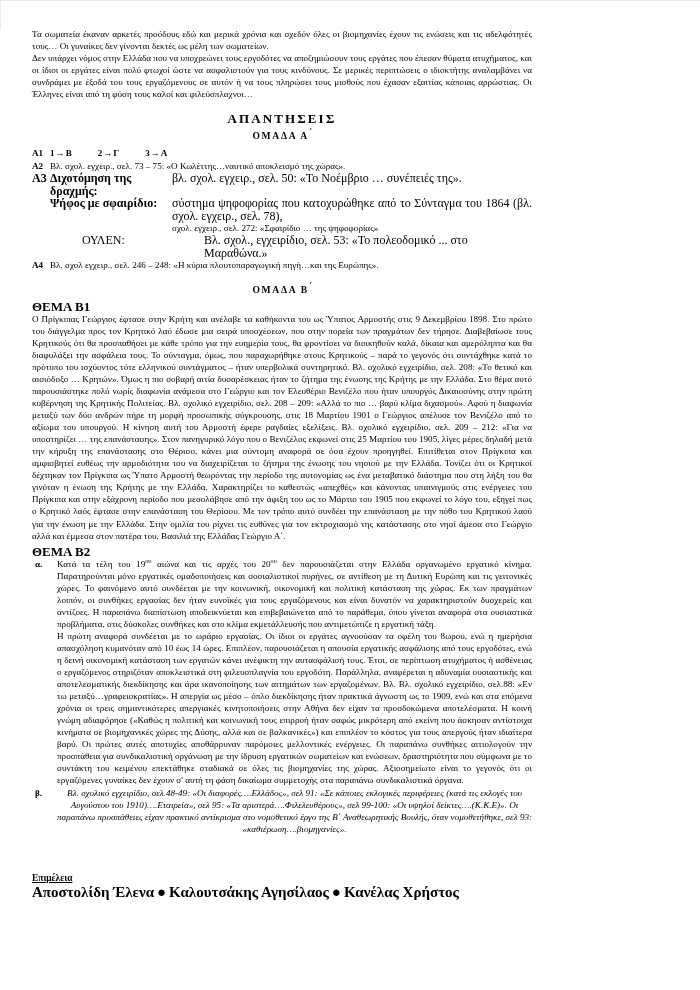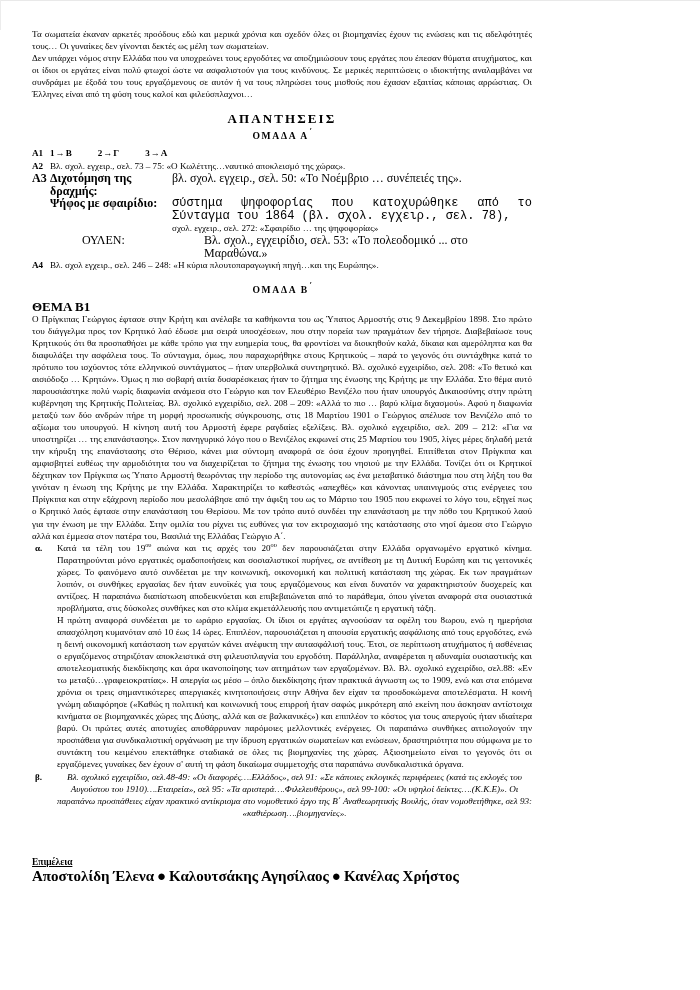--- a/index.html
+++ b/index.html
@@ -97,21 +97,21 @@
     font-size: 12px;
     line-height: 12.4px;
   }
   .sub-row .spacer-key { width: 18px; flex: 0 0 18px; }
   .sub-label {
     flex: 0 0 122px;
     font-weight: bold;
   }
   .sub-label.plain { font-weight: normal; }
   .sub-val { flex: 1 1 auto; text-align: left; }
-  .sub-val.just { text-align: justify; font-family: Liberation Mono, monospace; }
+  .sub-val.just { text-align: justify; }
   .cont-row {
     display: flex;
     font-size: 9.1px;
     line-height: 12.4px;
   }
   .cont-row .indent-wide { flex: 0 0 140px; }
 
   .theme-head {
     font-weight: bold;
     font-size: 13px;
@@ -219,20 +219,21 @@
 
   <div class="spacer-sm"></div>
 
   <div class="heading-spaced-2">
     <span>ΟΜΑΔΑ Β</span><span class="prime">΄</span>
   </div>
 
   <div class="theme-head">ΘΕΜΑ Β1</div>
   <p class="para">Ο Πρίγκιπας Γεώργιος έφτασε στην Κρήτη και ανέλαβε τα καθήκοντα του ως Ύπατος Αρμοστής στις 9 Δεκεμβρίου 1898. Στο πρώτο του διάγγελμα προς τον Κρητικό λαό έδωσε μια σειρά υποσχέσεων, που στην πορεία των πραγμάτων δεν τήρησε. Διαβεβαίωσε τους Κρητικούς ότι θα προσπαθήσει με κάθε τρόπο για την ευημερία τους, θα φροντίσει να διοικηθούν καλά, δίκαια και αμερόληπτα και θα διαφυλάξει την ασφάλεια τους. Το σύνταγμα, όμως, που παραχωρήθηκε στους Κρητικούς – παρά το γεγονός ότι συντάχθηκε κατά το πρότυπο του ισχύοντος τότε ελληνικού συντάγματος – ήταν υπερβολικά συντηρητικό. Βλ. σχολικό εγχειρίδιο, σελ. 208: «Το θετικό και αισιόδοξο … Κρητών». Όμως η πιο σοβαρή αιτία δυσαρέσκειας ήταν το ζήτημα της ένωσης της Κρήτης με την Ελλάδα. Στο θέμα αυτό παρουσιάστηκε πολύ νωρίς διαφωνία ανάμεσα στο Γεώργιο και τον Ελευθέριο Βενιζέλο που ήταν υπουργός Δικαιοσύνης στην πρώτη κυβέρνηση της Κρητικής Πολιτείας. Βλ. σχολικό εγχειρίδιο, σελ. 208 – 209: «Αλλά το πιο … βαρύ κλίμα διχασμού». Αφού η διαφωνία μεταξύ των δύο ανδρών πήρε τη μορφή προσωπικής σύγκρουσης, στις 18 Μαρτίου 1901 ο Γεώργιος απέλυσε τον Βενιζέλο από το αξίωμα του υπουργού. Η κίνηση αυτή του Αρμοστή έφερε ραγδαίες εξελίξεις. Βλ. σχολικό εγχειρίδιο, σελ. 209 – 212: «Για να υποστηρίζει … της επανάστασης». Στον πανηγυρικό λόγο που ο Βενιζέλος εκφωνεί στις 25 Μαρτίου του 1905, λίγες μέρες δηλαδή μετά την κήρυξη της επανάστασης στο Θέρισο, κάνει μια σύντομη αναφορά σε όσα έχουν προηγηθεί. Επιτίθεται στον Πρίγκιπα και αμφισβητεί ευθέως την αρμοδιότητα του να διαχειρίζεται το ζήτημα της ένωσης του νησιού με την Ελλάδα. Τονίζει ότι οι Κρητικοί δέχτηκαν τον Πρίγκιπα ως Ύπατο Αρμοστή θεωρόντας την περίοδο της αυτονομίας ως ένα μεταβατικό διάστημα που στη λήξη του θα γινόταν η ένωση της Κρήτης με την Ελλάδα. Χαρακτηρίζει το καθεστώς «απεχθές» και κάνοντας υπαινιγμούς στις ενέργειες του Πρίγκιπα και στην εξάχρονη περίοδο που μεσολάβησε από την άφιξη του ως το Μάρτιο του 1905 που εκφωνεί το λόγο του, εξηγεί πως ο Κρητικό λαός έφτασε στην επανάσταση του Θερίσου. Με τον τρόπο αυτό συνδέει την επανάσταση με την πόθο του Κρητικού λαού για την ένωση με την Ελλάδα. Στην ομιλία του ρίχνει τις ευθύνες για τον εκτροχιασμό της κατάστασης στο νησί άμεσα στο Γεώργιο αλλά και έμμεσα στον πατέρα του, Βασιλιά της Ελλάδας Γεώργιο Α΄.</p>
 
+  <div class="theme-head">ΘΕΜΑ Β2</div>
 
   <div class="greek-item">
     <div class="greek-marker">α.</div>
     <div class="greek-body">
       <p>Κατά τα τέλη του 19<sup>ου</sup> αιώνα και τις αρχές του 20<sup>ου</sup> δεν παρουσιάζεται στην Ελλάδα οργανωμένο εργατικό κίνημα. Παρατηρούνται μόνο εργατικές ομαδοποιήσεις και σοσιαλιστικοί πυρήνες, σε αντίθεση με τη Δυτική Ευρώπη και τις γειτονικές χώρες. Το φαινόμενο αυτό συνδέεται με την κοινωνική, οικονομική και πολιτική  κατάσταση της χώρας. Εκ των πραγμάτων λοιπόν, οι συνθήκες εργασίας δεν ήταν ευνοϊκές για τους εργαζόμενους και είναι δυνατόν να χαρακτηριστούν δυσχερείς και αντίζοες. Η παραπάνω διαπίστωση αποδεικνύεται και επιβεβαιώνεται από το παράθεμα,  όπου γίνεται αναφορά στα ουσιαστικά προβλήματα, στις δύσκολες συνθήκες και στο κλίμα εκμετάλλευσής που αντιμετώπιζε η εργατική τάξη.</p>
       <p>Η πρώτη αναφορά συνδέεται με το ωράριο εργασίας. Οι ίδιοι οι εργάτες αγνοούσαν τα οφέλη του 8ωρου, ενώ η ημερήσια απασχόληση κυμανόταν από 10 έως 14 ώρες. Επιπλέον,  παρουσιάζεται η απουσία εργατικής  ασφάλισης από τους εργοδότες, ενώ η δεινή οικονομική κατάσταση των εργατών κάνει ανέφικτη την αυτασφάλισή τους. Έτσι, σε περίπτωση ατυχήματος ή ασθένειας ο εργαζόμενος στηριζόταν αποκλειστικά στη φιλευσπλαγνία του εργοδότη. Παράλληλα, αναφέρεται η αδυναμία ουσιαστικής και αποτελεσματικής διεκδίκησης και άρα ικανοποίησης των αιτημάτων των εργαζομένων. Βλ. Βλ. σχολικό εγχειρίδιο, σελ.88: «Εν τω μεταξύ…γραφειοκρατίας». Η απεργία ως μέσο – όπλο διεκδίκησης ήταν πρακτικά άγνωστη ως το 1909, ενώ και στα επόμενα χρόνια οι τρεις σημαντικότερες απεργιακές κινητοποιήσεις στην Αθήνα δεν είχαν τα προσδοκώμενα αποτελέσματα. Η κοινή γνώμη αδιαφόρησε («Καθώς η πολιτική και κοινωνική τους επιρροή ήταν σαφώς μικρότερη από εκείνη που άσκησαν αντίστοιχα κινήματα σε βιομηχανικές χώρες της Δύσης, αλλά και σε βαλκανικές») και επιπλέον το κόστος για τους απεργούς ήταν ιδιαίτερα βαρύ. Οι πρώτες αυτές αποτυχίες αποθάρρυναν παρόμοιες μελλοντικές ενέργειες. Οι παραπάνω συνθήκες αιτιολογούν την προσπάθεια για συνδικαλιστική οργάνωση με την ίδρυση εργατικών σωματείων και ενώσεων, δραστηριότητα που σύμφωνα με το συντάκτη του κειμένου επεκτάθηκε σταδιακά σε όλες τις βιομηχανίες της χώρας. Αξιοσημείωτο είναι το γεγονός ότι οι εργαζόμενες γυναίκες δεν έχουν σ' αυτή τη φάση δικαίωμα συμμετοχής στα παραπάνω συνδικαλιστικά όργανα.</p>
     </div>
   </div>
 
   <div class="greek-item">

